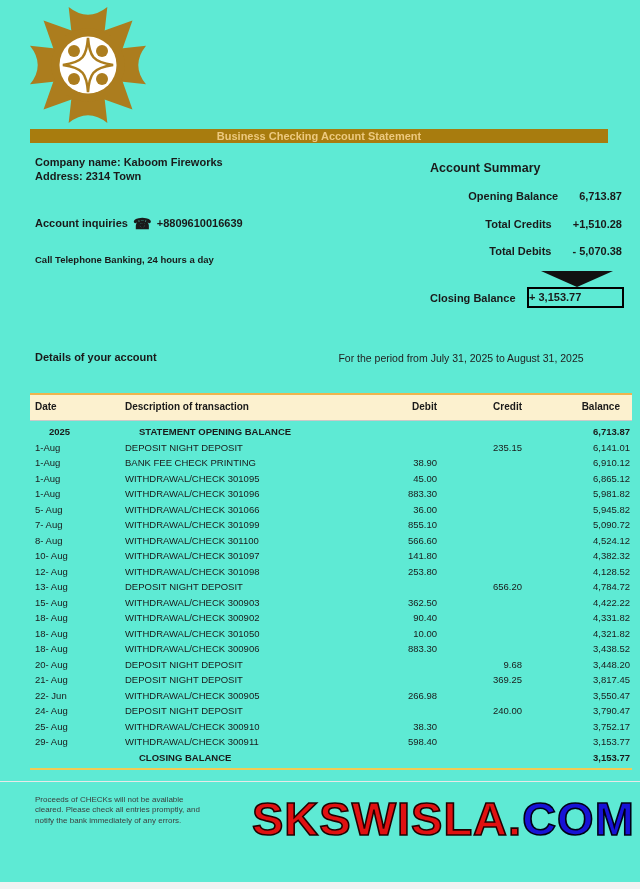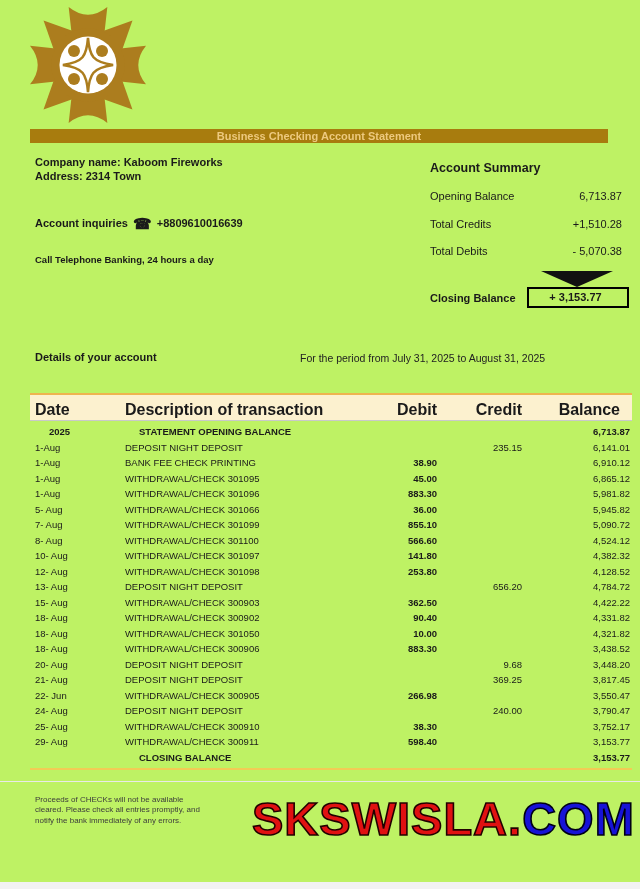--- a/index.html
+++ b/index.html
@@ -1,17 +1,17 @@
 <!DOCTYPE html>
 <html><head>
 <meta charset="utf-8">
 <style>
   html,body { margin:0; padding:0; background:#ffffff; }
   .page {
-    position:relative; width:640px; height:889px; background:#bef264;
+    position:relative; width:640px; height:889px; background:#5eead4;
     font-family:"Liberation Sans", sans-serif; color:#1a1a1a; overflow:hidden;
   }
   .abs { position:absolute; }
 
   
   .logo { left:30px; top:4px; width:116px; height:122px; }
 
   
   .title-bar {
     left:30px; top:129px; width:578px; height:14px; background:#A87C0E;
@@ -19,46 +19,46 @@
   }
 
   
   .company { left:35px; top:156px; font-size:11px; font-weight:bold; line-height:13.5px; }
   .inquiries { left:35px; top:215px; font-size:11px; font-weight:bold; }
   .phone-glyph { font-size:15px; vertical-align:-2px; padding:0 2px; }
   .telebanking { left:35px; top:254px; font-size:9.5px; font-weight:bold; }
 
   
   .summary-title { left:430px; top:161px; font-size:12.5px; font-weight:bold; }
-  .sum-row { left:430px; width:192px; display:flex; justify-content:space-between;
-             font-size:11px; font-weight:normal; }
+  .sum-row { left:430px; width:192px; display:flex; justify-content:flex-end;
+             font-size:11px; font-weight:bold;gap:21px; }
   .sum-row-0 { top:190px; } .sum-row-1 { top:218px; } .sum-row-2 { top:245px; }
   .triangle-down { left:541px; top:271px; width:0; height:0;
     border-left:36px solid transparent; border-right:36px solid transparent;
     border-top:16px solid #111; }
   .closing-label { left:430px; top:292px; font-size:11px; font-weight:bold; }
   .closing-box { left:527px; top:287px; width:93px; height:17px; border:2px solid #000;
-    font-size:11px; font-weight:bold; text-align:center; line-height:17px; padding-right:5px; }
+    font-size:11px; font-weight:bold; text-align:left; line-height:17px; }
 
   
   .details-title { left:35px; top:351px; font-size:11px; font-weight:bold; }
-  .period { left:300px; top:352px; width:322px; font-size:10.5px; text-align:left; color:#222; }
+  .period { left:300px; top:352px; width:322px; font-size:10.5px; text-align:center; color:#222; }
 
   
   .tbl { left:30px; top:393px; width:602px; }
   .thead { position:relative; height:25px; background:#FCF1CF;
     border-top:2px solid #EEB44F; border-bottom:1px solid #C9C9C9;
-    font-size:16px; font-weight:bold;padding-left:32px; }
+    font-size:10px; font-weight:bold;padding-left:32px; }
   .thead > span { position:absolute; top:6px; }
   .tbody { position:relative; padding-top:5px; }
   .trow { position:relative; height:15.5px; font-size:9.5px; }
   .trow.bold { font-weight:bold;margin-left:14px; }
   .c-date   { position:absolute; left:5px; }
   .c-desc   { position:absolute; left:95px; }
-  .c-debit  { position:absolute; right:195px;font-weight:bold; }
+  .c-debit  { position:absolute; right:195px; }
   .c-credit { position:absolute; right:110px; }
   .c-bal    { position:absolute; right:2px; }
   .h-date { left:5px; } .h-desc { left:95px; }
   .h-debit { right:195px; left:auto; } .h-credit { right:110px; left:auto; } .h-bal { right:12px; left:auto; }
 
   .gold-rule { left:30px; top:768px; width:602px; height:2px; background:#F2CB55; }
   .hairline  { left:0; top:781px; width:640px; height:1px; background:#E9E9E9; }
   .bottom-strip { left:0; top:882px; width:640px; height:7px; background:#F2F2F2; }
 
   

